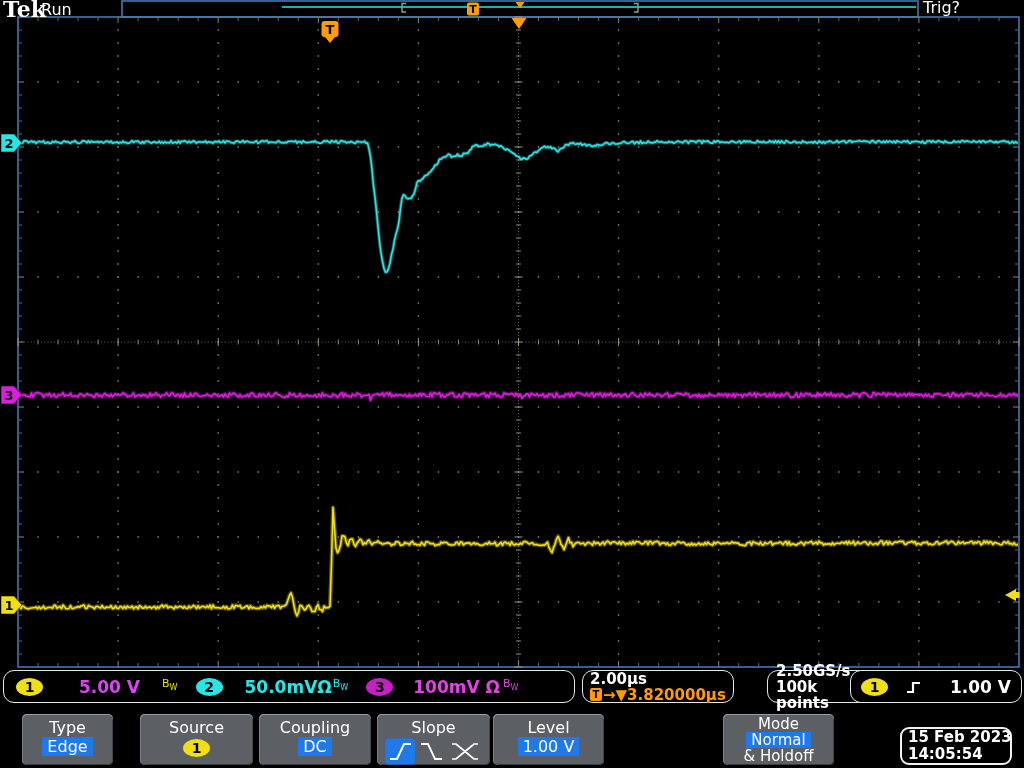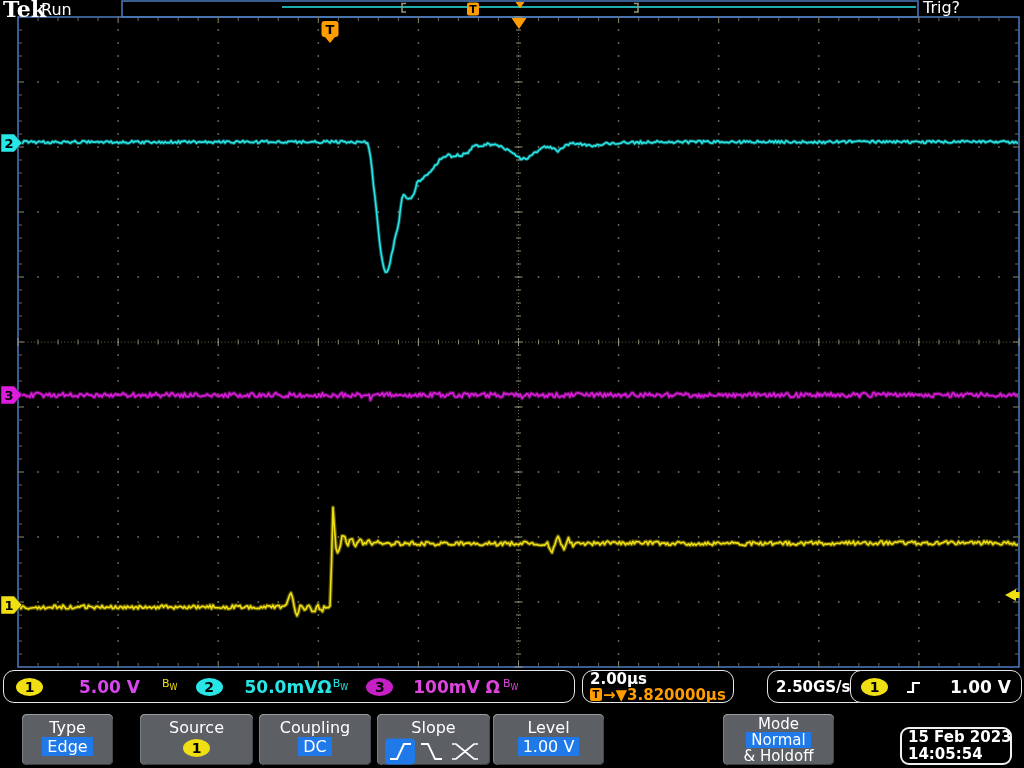--- a/index.html
+++ b/index.html
@@ -1746,20 +1746,21 @@
   <span class="rline">2.00µs</span>
   <span class="rline">
     <span class="tbadge-sm">T</span>
     <span class="orange">→▼</span>
     <span class="orange">3.820000µs</span>
   </span>
 </div>
 
 <div class="rbox" id="acq-readout">
   <span class="rline">2.50GS/s</span>
+  <span class="rline">100k points</span>
 </div>
 
 <div class="rbox" id="trig-readout">
   <span class="chbadge" style="background:#f0df12">1</span>
   <svg width="22" height="18" style="margin-left:16px">
     <path d="M3,14 h6 v-9 h7" stroke="#ffffff" stroke-width="2.2" fill="none"></path>
   </svg>
   <span class="rv" style="color:#fff;margin-left:auto">1.00 V</span>
 </div>
 

